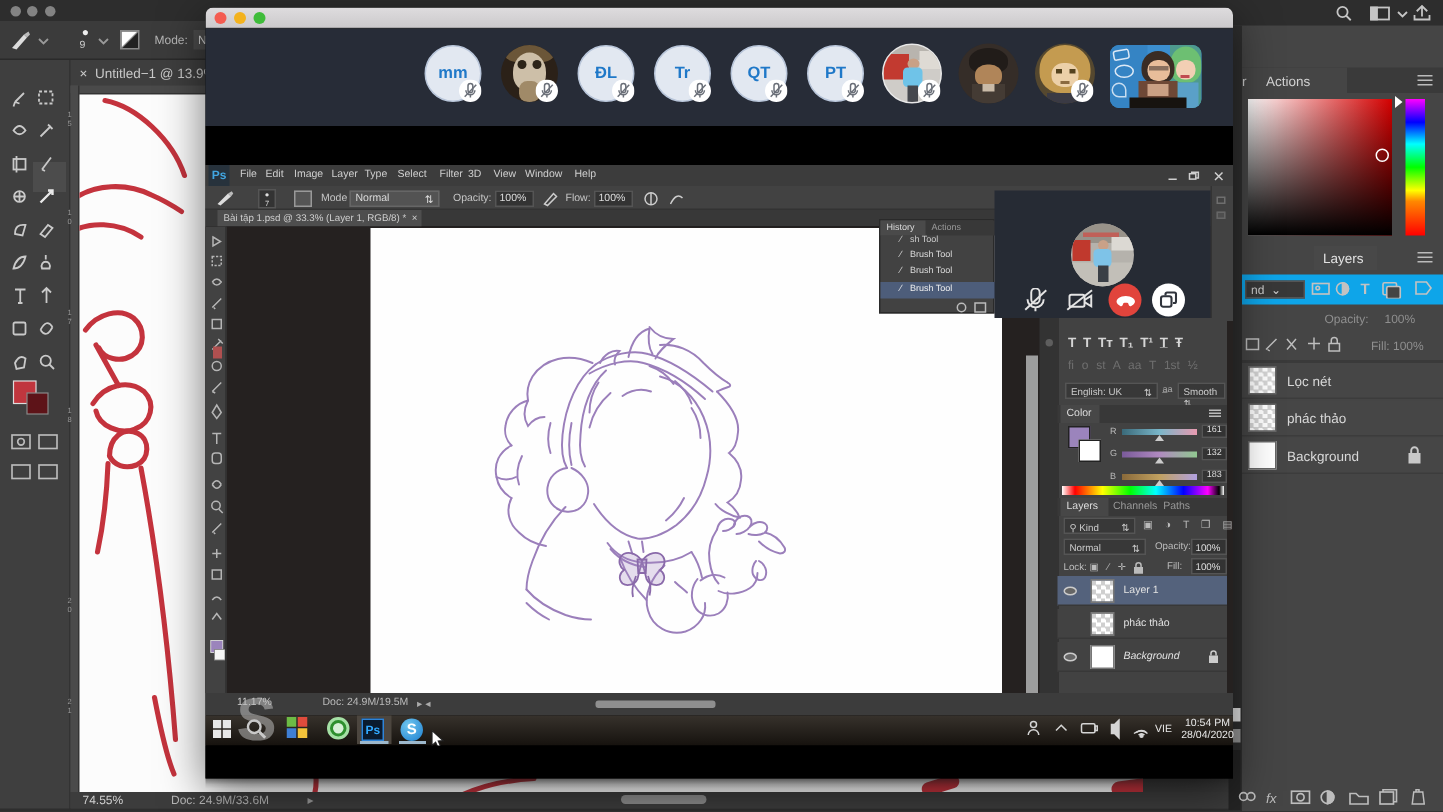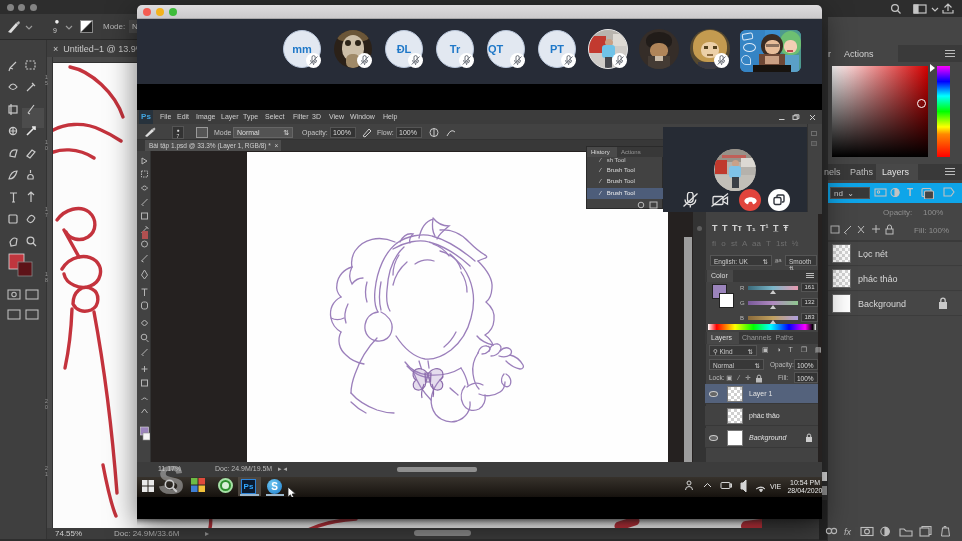--- a/index.html
+++ b/index.html
@@ -172,24 +172,20 @@
       </g>
     </svg>
 
   <div class="abs" style="left:832px;top:66px;width:96px;height:91px;background:
       linear-gradient(to bottom, rgba(0,0,0,0) 0%, #000 100%),
       linear-gradient(to right, #fff 0%, #d40000 100%);"></div>
   <div class="abs" style="left:917px;top:99px;width:9px;height:9px;border:1.5px solid #fff;border-radius:50%;"></div>
   <div class="abs" style="left:937px;top:66px;width:13px;height:91px;background:linear-gradient(to bottom,#f0f 0%,#00f 17%,#0ff 33%,#0f0 50%,#ff0 67%,#f80 75%,#f00 100%);"></div>
   <div class="abs" style="left:930px;top:64px;width:0;height:0;border-top:4px solid transparent;border-bottom:4px solid transparent;border-left:5px solid #fff;"></div>
 
-  <div class="abs" style="left:828px;top:164px;width:134px;height:16px;background:#393939;color:#bdbdbd;font-size:9px;">
-    <span class="abs" style="left:-4px;top:3px;">nels</span>
-    <span class="abs" style="left:22px;top:3px;">Paths</span>
-  </div>
   <div class="abs" style="left:876px;top:164px;width:42px;height:16px;background:#484848;color:#e2e2e2;font-size:9px;padding:3px 6px;">Layers</div>
   <svg class="abs" style="left:944px;top:167px;" width="12" height="9" viewBox="0 0 12 9">
       <g stroke="#bbb" stroke-width="1">
         <path d="M1 1.5 h10 M1 4.5 h10 M1 7.5 h10"></path>
       </g>
     </svg>
 
   <div class="abs" style="left:828px;top:183px;width:134px;height:20px;background:#0ea5e9;">
     <span class="abs" style="left:2px;top:4px;width:40px;height:12px;background:#383838;border:1px solid #555;color:#ccc;font-size:8px;padding:1px 3px;">nd &nbsp;⌄</span>
   </div>
@@ -310,21 +306,21 @@
       </svg>
       <div class="abs" style="left:436px;top:30px;width:38px;height:38px;border-radius:50%;background:#e2e8f1;border:1px solid #b9c6da;color:#1f78c8;font-weight:bold;font-size:11px;text-align:center;line-height:37px;">Tr</div>
       <svg class="abs" style="left:459px;top:53px;" width="15" height="15" viewBox="0 0 15 15">
         <circle cx="7.5" cy="7.5" r="7.5" fill="#fff"></circle>
         <g stroke="#6a6f78" fill="none" stroke-width="1">
           <path d="M6 4.2 v3 a1.6 1.6 0 0 0 3.2 0 v-3 a1.6 1.6 0 0 0 -3.2 0z"></path>
           <path d="M4.6 7.2 a3 3 0 0 0 6 0 M7.6 10.4 v1.6"></path>
           <path d="M3.8 11.5 L11.5 3.5"></path>
         </g>
       </svg>
-      <div class="abs" style="left:487px;top:30px;width:38px;height:38px;border-radius:50%;background:#e2e8f1;border:1px solid #b9c6da;color:#1f78c8;font-weight:bold;font-size:11px;line-height:37px;">QT</div>
+      <div class="abs" style="left:487px;top:30px;width:38px;height:38px;border-radius:50%;background:#e2e8f1;border:1px solid #b9c6da;color:#1f78c8;font-weight:bold;font-size:11px;text-align:center;line-height:37px;">QT</div>
       <svg class="abs" style="left:510px;top:53px;" width="15" height="15" viewBox="0 0 15 15">
         <circle cx="7.5" cy="7.5" r="7.5" fill="#fff"></circle>
         <g stroke="#6a6f78" fill="none" stroke-width="1">
           <path d="M6 4.2 v3 a1.6 1.6 0 0 0 3.2 0 v-3 a1.6 1.6 0 0 0 -3.2 0z"></path>
           <path d="M4.6 7.2 a3 3 0 0 0 6 0 M7.6 10.4 v1.6"></path>
           <path d="M3.8 11.5 L11.5 3.5"></path>
         </g>
       </svg>
       <div class="abs" style="left:538px;top:30px;width:38px;height:38px;border-radius:50%;background:#e2e8f1;border:1px solid #b9c6da;color:#1f78c8;font-weight:bold;font-size:11px;text-align:center;line-height:37px;">PT</div>
       <svg class="abs" style="left:561px;top:53px;" width="15" height="15" viewBox="0 0 15 15">

